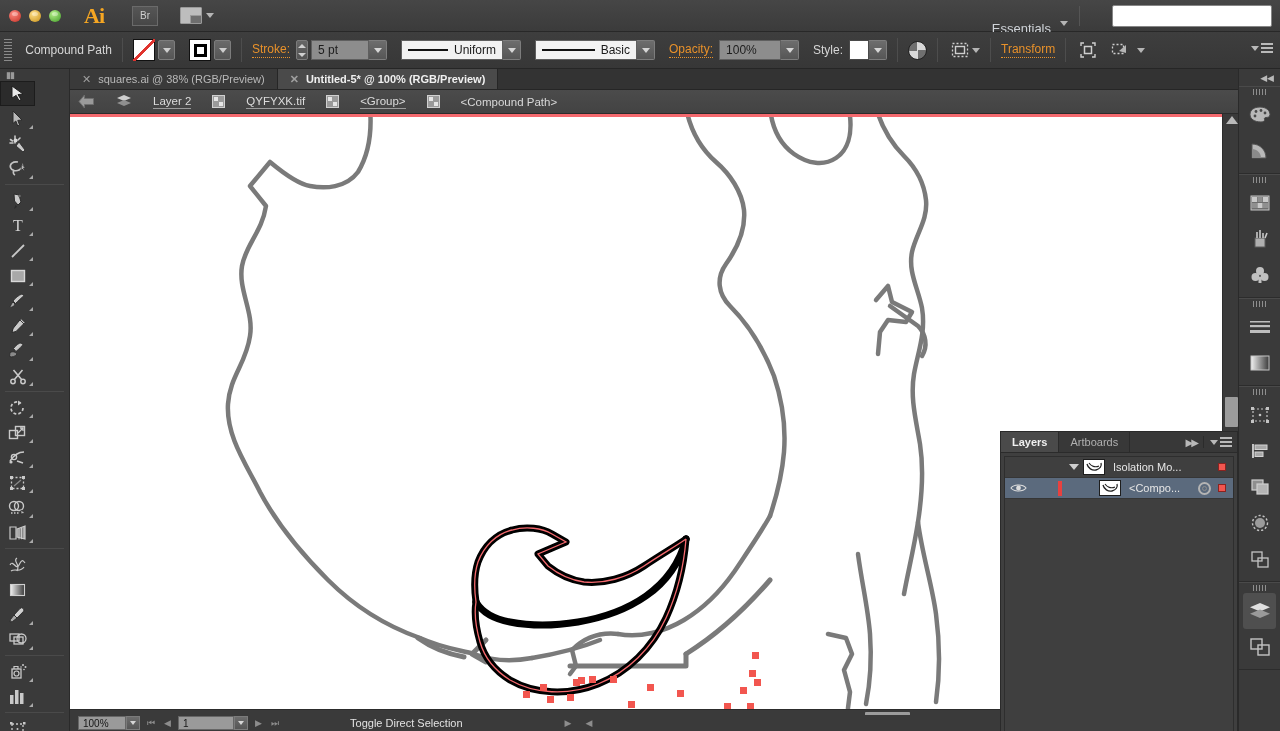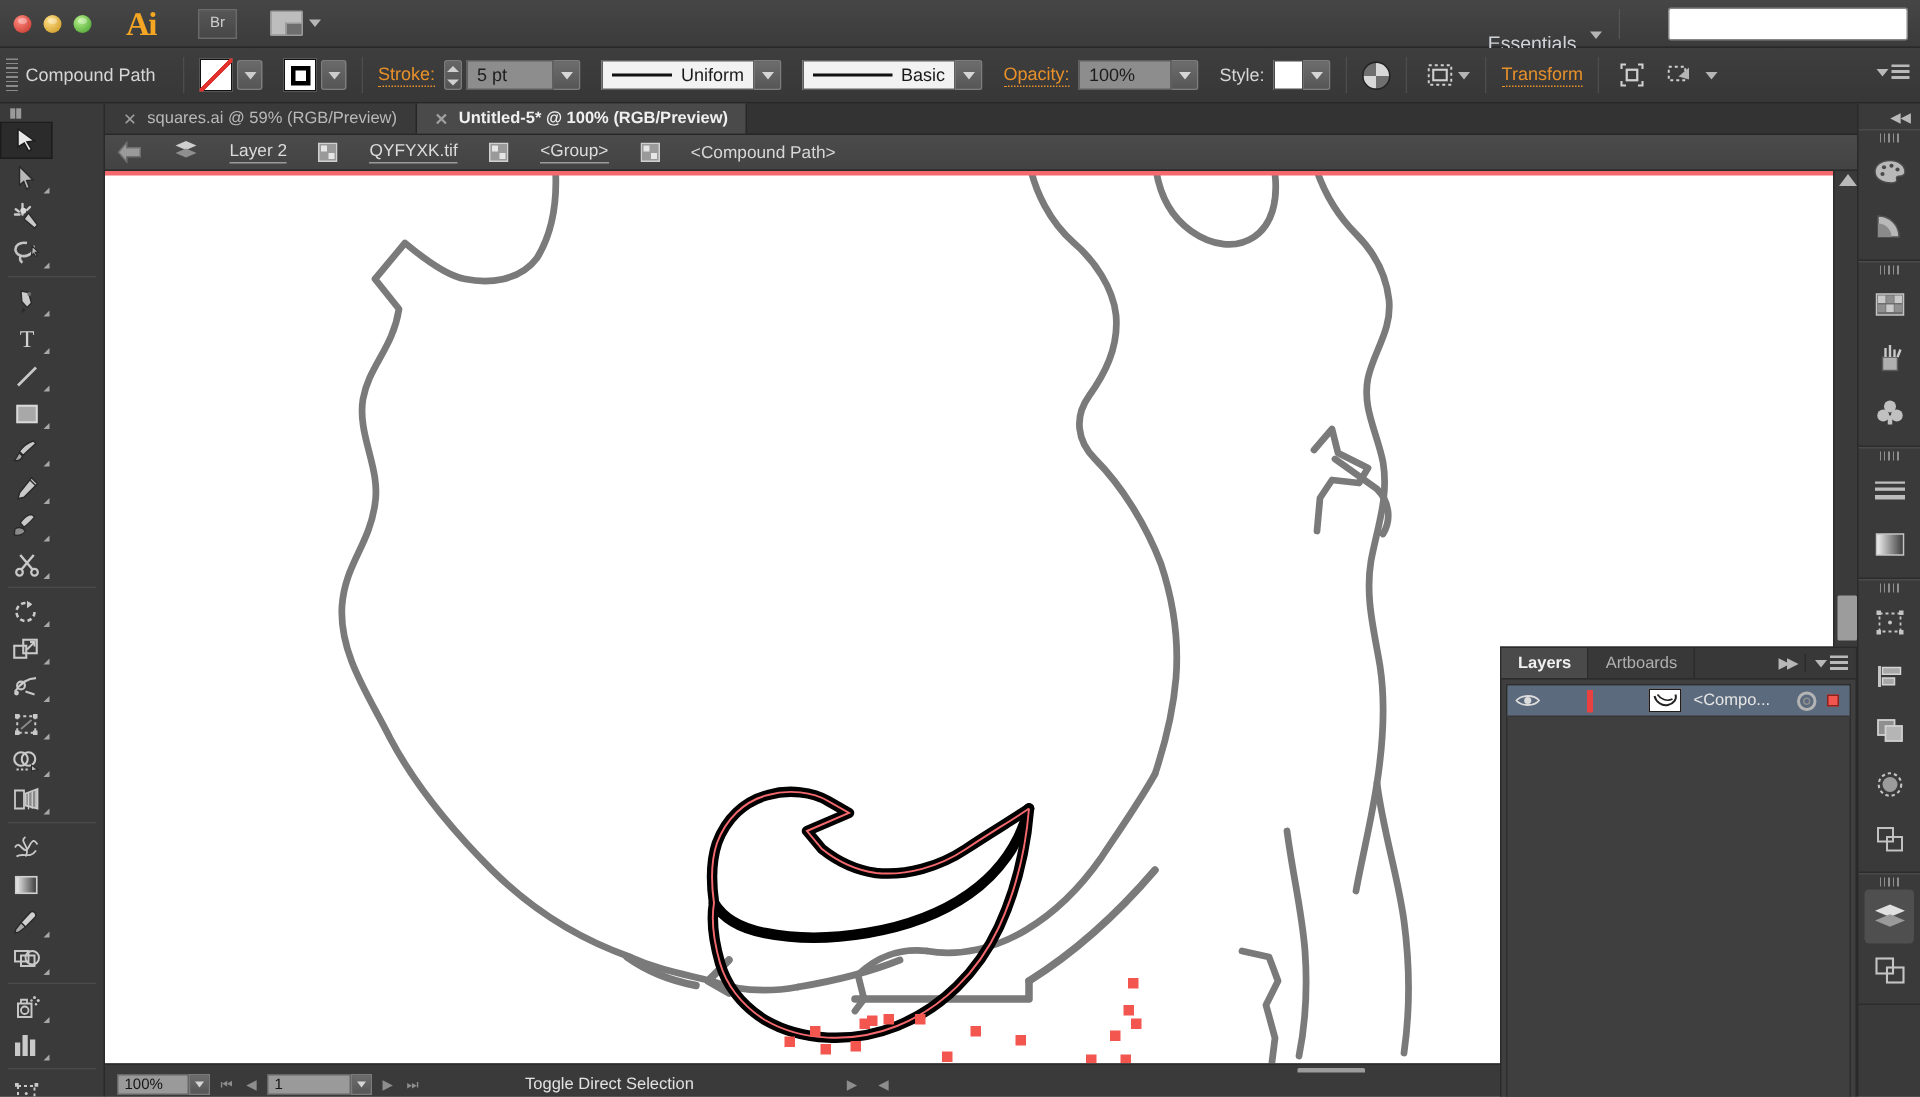--- a/index.html
+++ b/index.html
@@ -254,21 +254,21 @@
     <div class="essentials">
       <span>Essentials</span>
       <span class="caret"></span>
     </div>
     <div class="tb-divider" style="right:200px;"></div>
     <div class="search-box"></div>
   </div>
 
   <div class="controlbar">
     <div class="grip"></div>
-    <div class="cb-label" style="min-width:95px;">Compound Path</div>
+    <div class="cb-label" style="min-width:95px;text-align:right;">Compound Path</div>
     <div class="cb-sep"></div>
 
     <div style="display:flex;align-items:center;">
       <span class="swatch-none"></span>
       <span class="mini-arrow"></span>
     </div>
     <div style="width:14px"></div>
     <div style="display:flex;align-items:center;">
       <span class="swatch-stroke">
           <i></i>
@@ -590,21 +590,21 @@
         </svg>
       </div>
 
     </div>
 
   </div>
 
   <div class="tabbar">
     <div class="tab">
       <span class="x">✕</span>
-      <span>squares.ai @ 59% (RGB/Preview)</span>
+      <span>squares.ai @ 38% (RGB/Preview)</span>
     </div>
     <div class="tab active">
       <span class="x">✕</span>
       <span>Untitled-5* @ 100% (RGB/Preview)</span>
     </div>
   </div>
 
   <div class="breadcrumb">
     <span class="bc-back">
       <svg width="17" height="15" viewBox="0 0 17 15">
@@ -942,20 +942,38 @@
         <span style="width:1px;height:12px;background:#2b2b2b;display:inline-block;"></span>
         <span class="panelmenu" style="position:static;display:inline-flex;">
           <span class="pcaret"></span>
           <span class="plines"></span>
         </span>
       </div>
     </div>
 
     <div class="layers-body">
 
+      <div class="lrow">
+        <span class="lcol-eye"></span>
+        <span class="lcol-lock"></span>
+        <span class="lcol-ind"></span>
+        <span class="ldisc">
+            <i class="tri"></i>
+          </span>
+        <span class="lthumb">
+          <svg width="18" height="12" viewBox="0 0 18 12">
+            <path d="M2 3c1 4 5 7 9 6s6-4 5-7" fill="none" stroke="#222" stroke-width="1.3"></path>
+            <path d="M4 2c2 3 6 5 10 3" fill="none" stroke="#222" stroke-width="1.1"></path>
+          </svg>
+        </span>
+        <span class="lname">Isolation Mo...</span>
+        <span class="lright">
+          <span class="sq-red"></span>
+        </span>
+      </div>
 
       <div class="lrow sel">
         <span class="lcol-eye">
           <svg width="17" height="12" viewBox="0 0 17 12">
             <path d="M1 6c3-4 12-4 15 0-3 4-12 4-15 0z" fill="none" stroke="#dcdcdc" stroke-width="1.2"></path>
             <circle cx="8.5" cy="6" r="2.4" fill="#dcdcdc"></circle>
           </svg>
         </span>
         <span class="lcol-lock"></span>
         <span class="lcol-ind">

